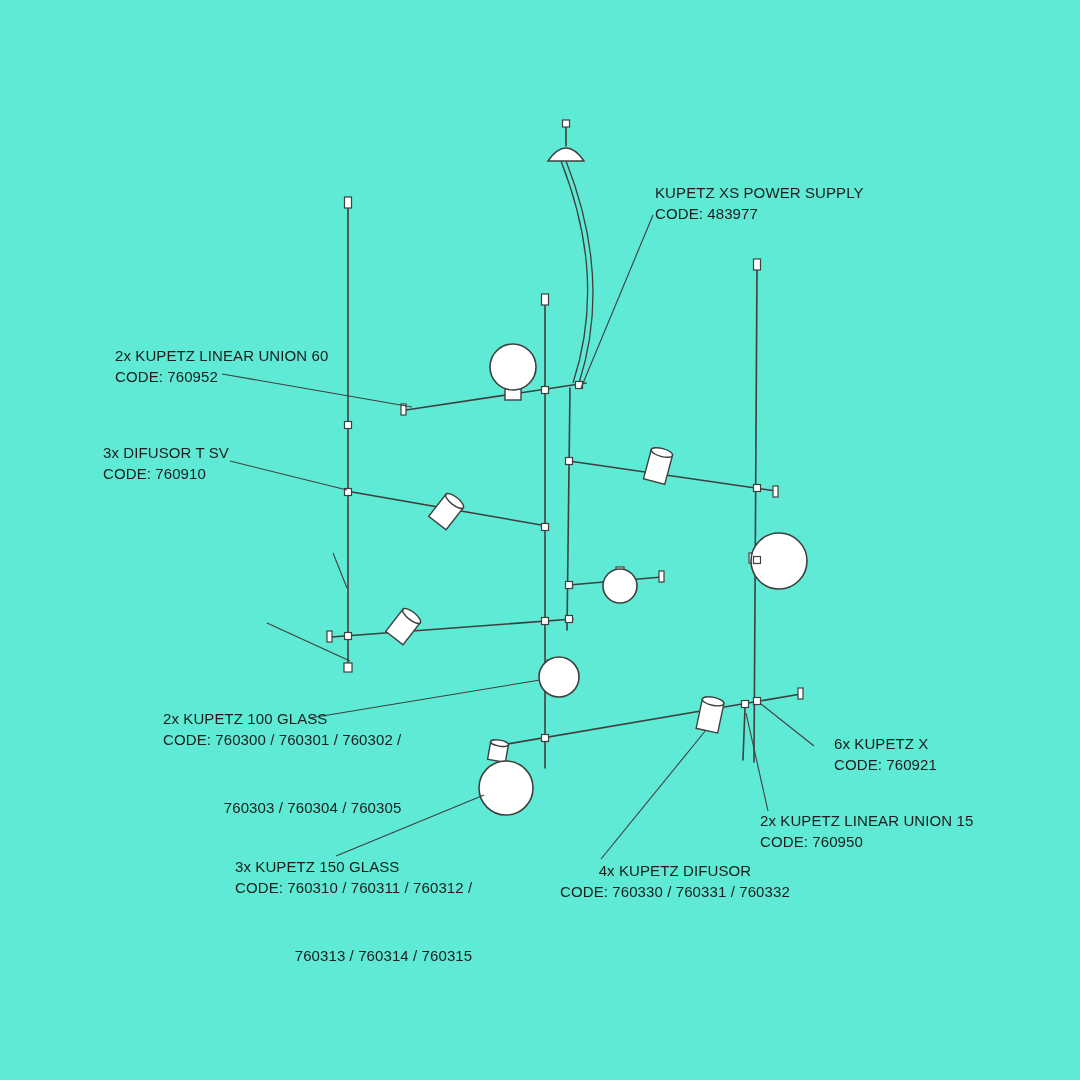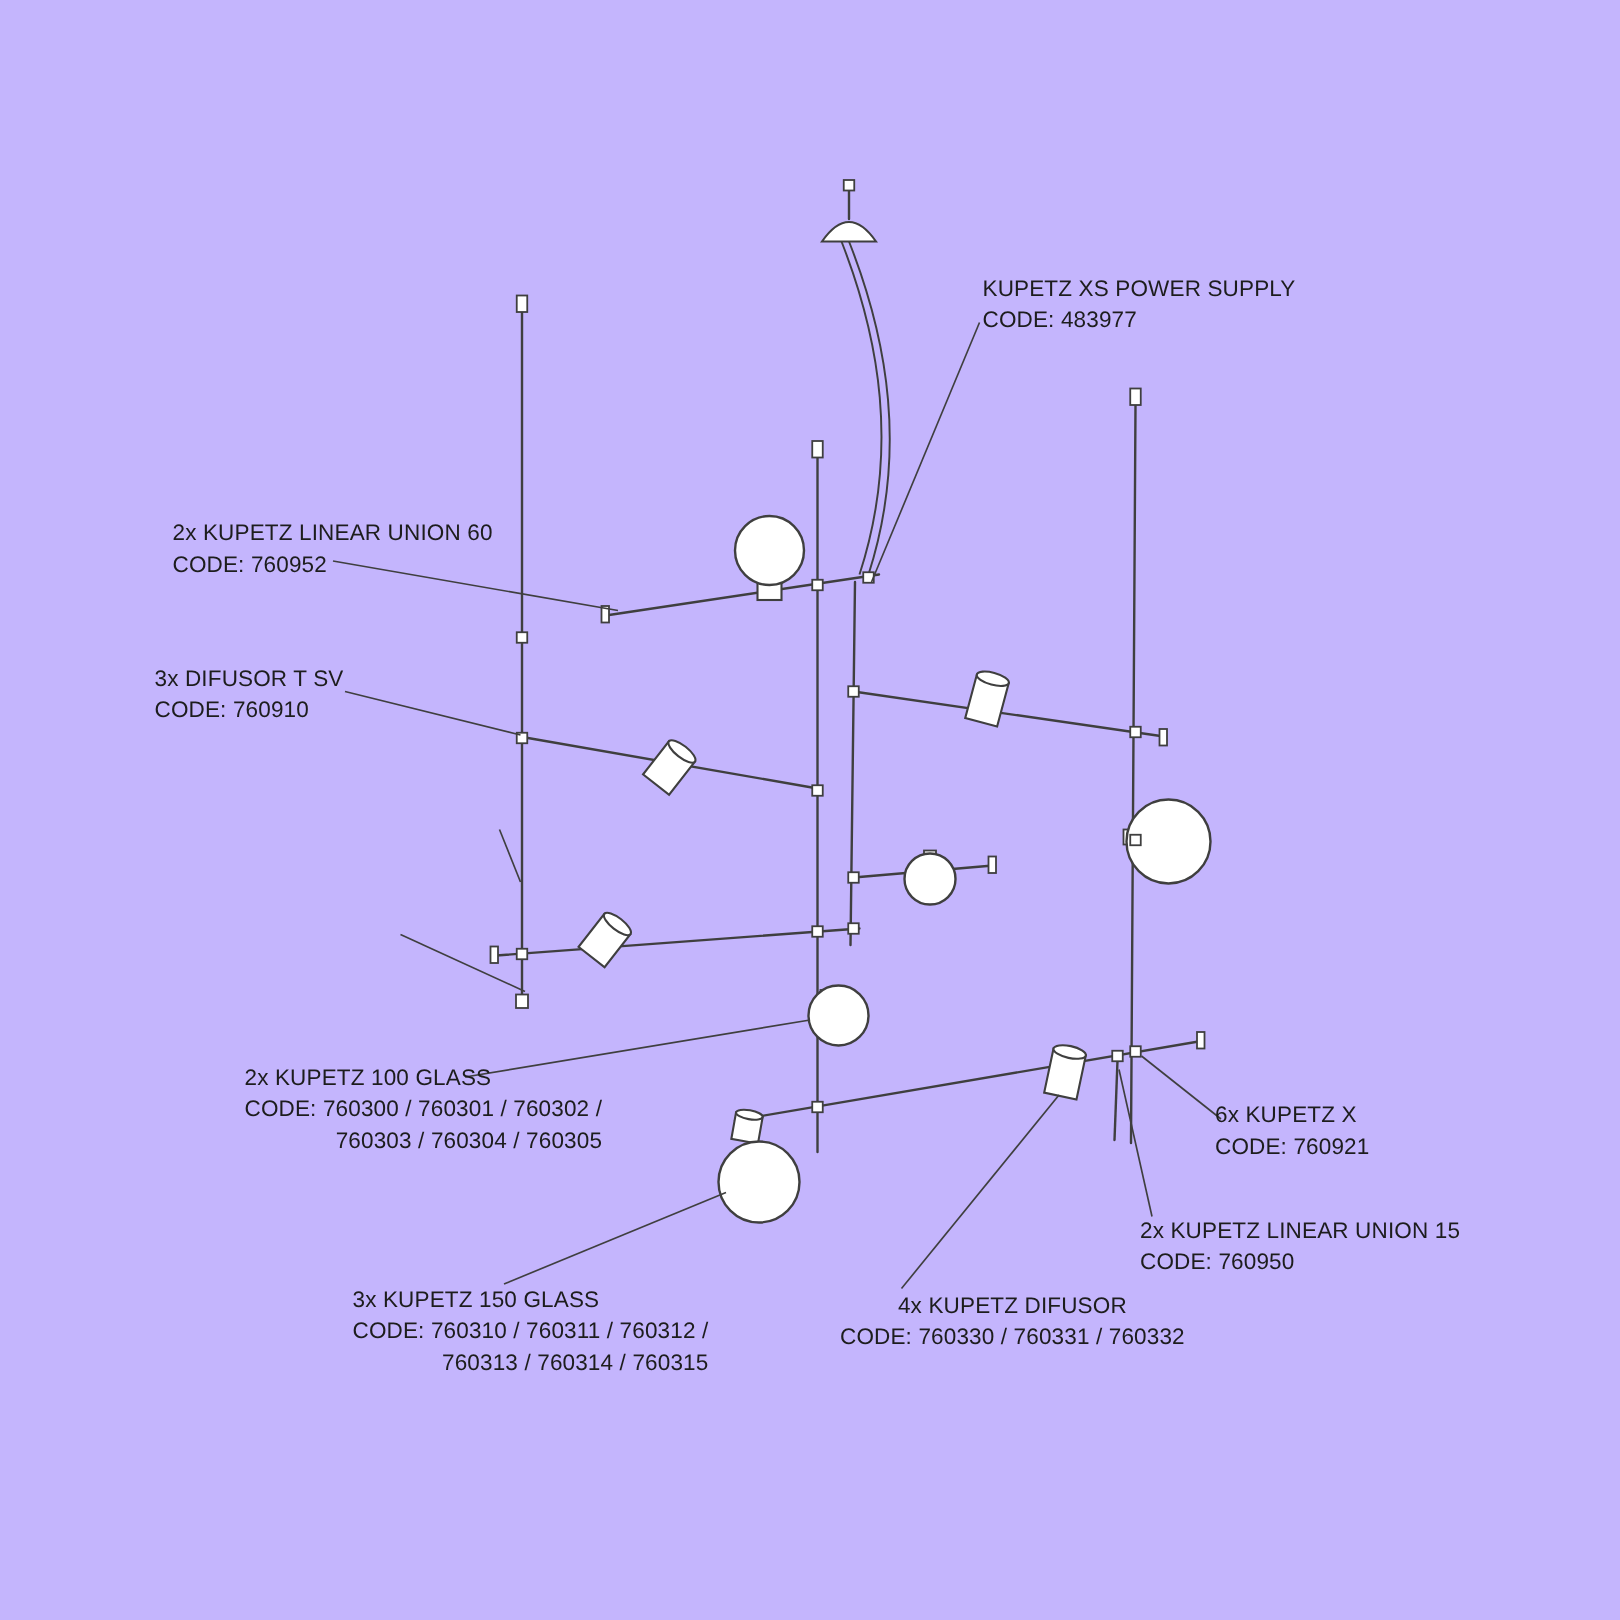--- a/index.html
+++ b/index.html
@@ -1,34 +1,34 @@
 <!DOCTYPE html>
 <html><head>
 <meta charset="utf-8">
 <style>
   html,body{margin:0;padding:0;background:#ffffff;}
   .stage{
-    position:relative;width:1080px;height:1080px;background:#c4b5fd;
+    position:relative;width:1080px;height:1080px;background:#5eead4;
     font-family:"Liberation Sans",sans-serif;overflow:hidden;
   }
   .art{position:absolute;left:0;top:0;width:1080px;height:1080px;}
   .rod,.bar{stroke:#3f3f3f;stroke-width:1.6;fill:none;stroke-linecap:round;}
   .cable{fill:none;stroke:#3f3f3f;stroke-width:1.3;}
   .canopy{fill:#ffffff;stroke:#3f3f3f;stroke-width:1.4;}
   .jx{fill:#ffffff;stroke:#3f3f3f;stroke-width:1.2;}
   .cap{fill:#ffffff;stroke:#3f3f3f;stroke-width:1.2;}
   .cyl rect,.cyl ellipse{fill:#ffffff;stroke:#3f3f3f;stroke-width:1.4;}
   .sphere{fill:#ffffff;stroke:#3f3f3f;stroke-width:1.6;}
   .mount{fill:#ffffff;stroke:#3f3f3f;stroke-width:1.2;}
   .leader{stroke:#3f3f3f;stroke-width:1.1;}
   .label{
     position:absolute;font-size:15px;line-height:21px;color:#1d1d1d;
     letter-spacing:.1px;white-space:nowrap;
   }
-  .label .ralign{text-align:right;}
+  .label .ralign{text-align:right;margin-top:47px;}
 </style>
 </head>
 <body>
 
 <div class="stage">
 
   <svg class="art" viewBox="0 0 1080 1080">
 
     <path class="cable" d="M561,161 C586,225 600,300 573,383"></path>
     <path class="cable" d="M566,161 C592,227 605,302 579,383"></path>
@@ -139,21 +139,21 @@
   </div>
 
 
 
   <div class="label" style="left:163px;top:708px;">
     <div>2x KUPETZ 100 GLASS</div>
     <div>CODE: 760300 / 760301 / 760302 /</div>
     <div class="ralign">760303 / 760304 / 760305</div>
   </div>
 
-  <div class="label" style="left:810px;top:733px;">
+  <div class="label" style="left:834px;top:733px;">
     <div>6x KUPETZ X</div>
     <div>CODE: 760921</div>
   </div>
 
   <div class="label" style="left:760px;top:810px;">
     <div>2x KUPETZ LINEAR UNION 15</div>
     <div>CODE: 760950</div>
   </div>
 
   <div class="label" style="left:235px;top:856px;">

